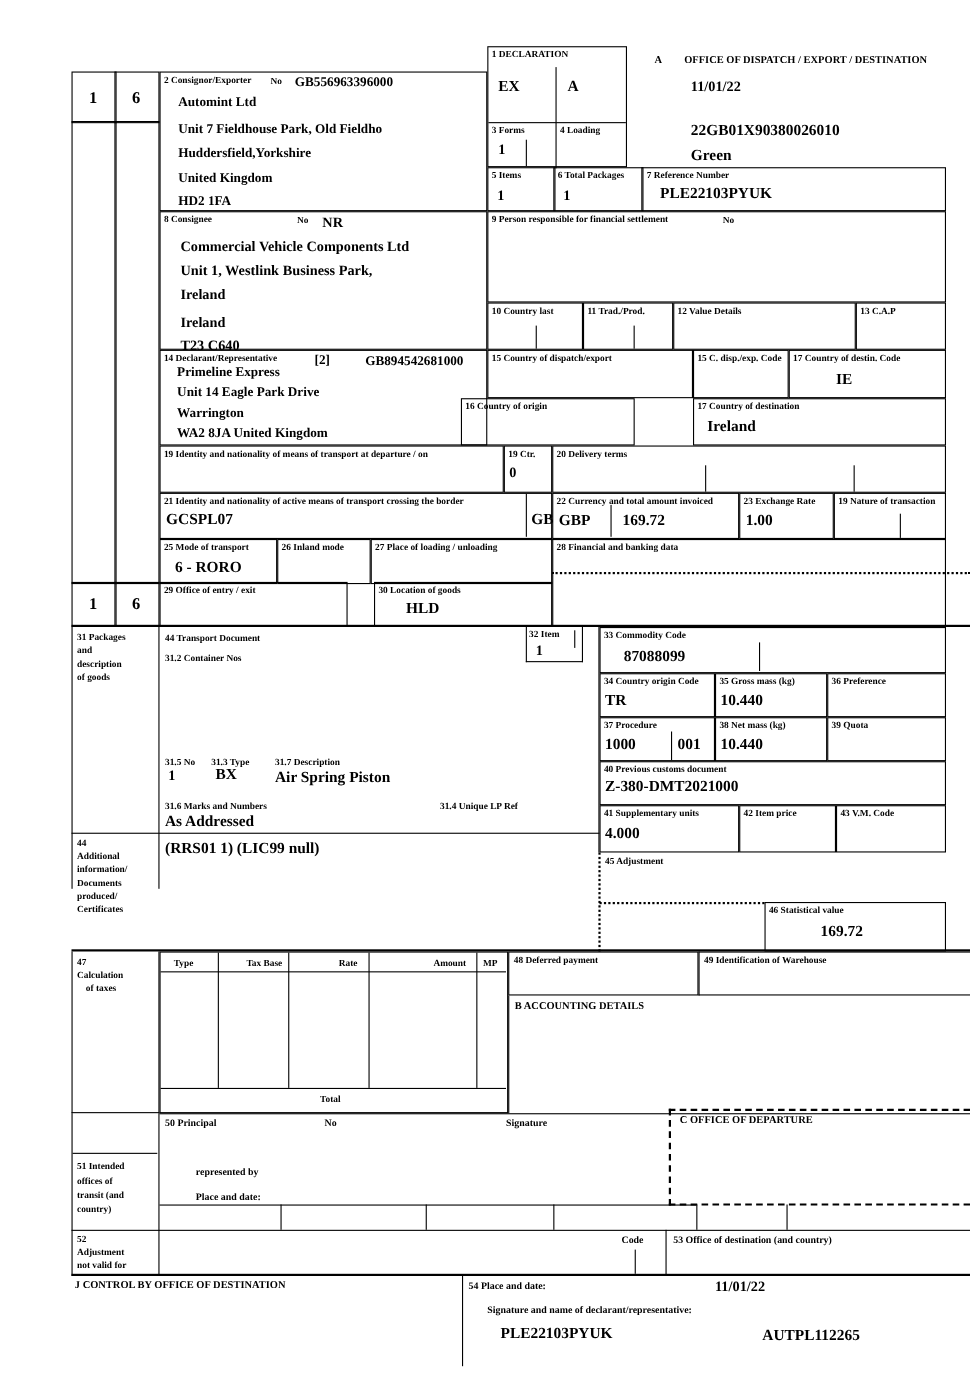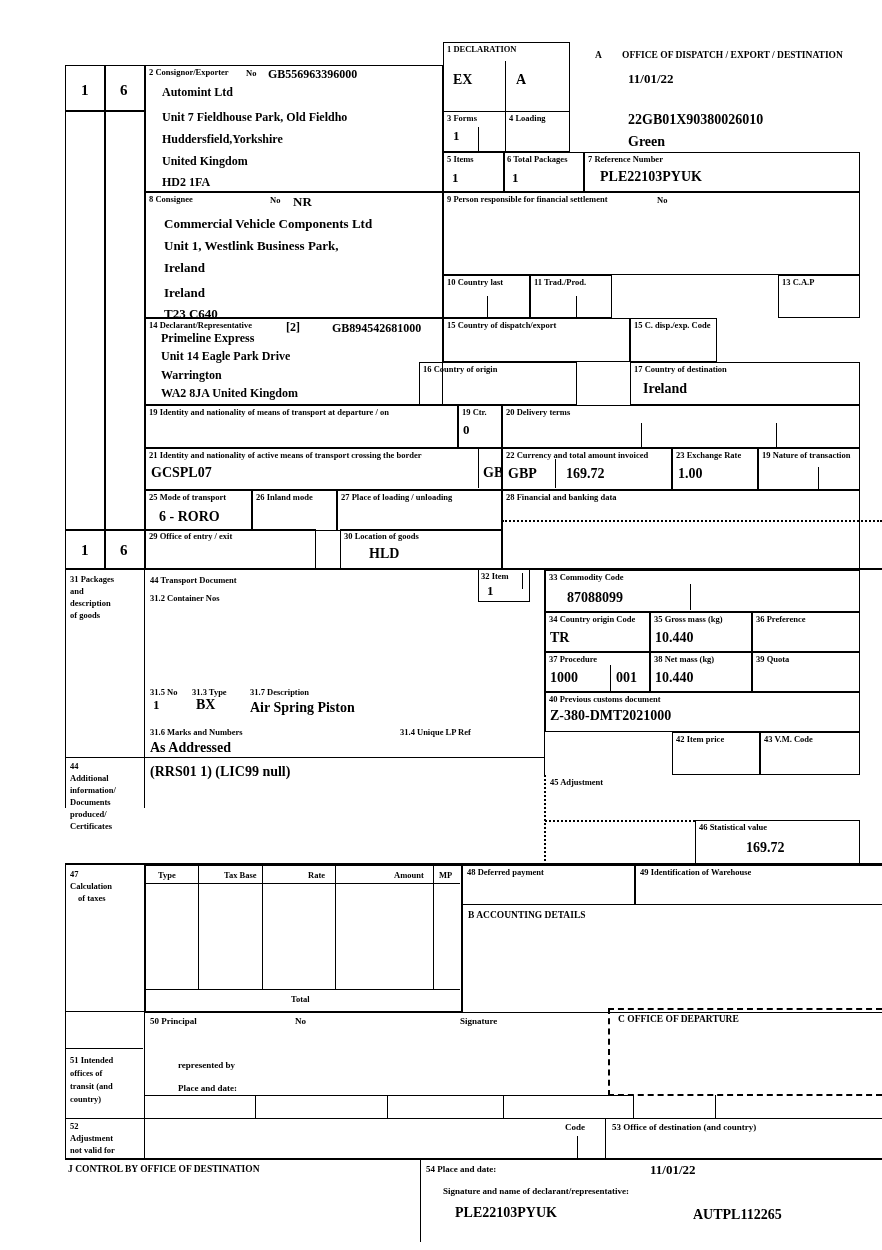--- a/index.html
+++ b/index.html
@@ -98,39 +98,46 @@
   </div>
 
   <div class="b" style="left:443px;top:275px;width:87px;height:43px">
     <span class="lbl" style="left:3px;top:2px">10 Country last</span>
     <div class="vl" style="left:43px;top:20px;height:21px"></div>
   </div>
   <div class="b" style="left:530px;top:275px;width:82px;height:43px">
     <span class="lbl" style="left:3px;top:2px">11 Trad./Prod.</span>
     <div class="vl" style="left:45px;top:20px;height:21px"></div>
   </div>
+  <div class="b" style="left:612px;top:275px;width:166px;height:43px">
+    <span class="lbl" style="left:3px;top:2px">12 Value Details</span>
+  </div>
   <div class="b" style="left:778px;top:275px;width:82px;height:43px">
     <span class="lbl" style="left:3px;top:2px">13 C.A.P</span>
   </div>
 
   <div class="b" style="left:145px;top:318px;width:298px;height:87px">
     <span class="lbl" style="left:3px;top:2px">14 Declarant/Representative</span>
     <span class="v v12" style="left:140px;top:2px">[2]</span>
     <span class="v v12" style="left:186px;top:3px">GB894542681000</span>
     <span class="v v12" style="left:15px;top:13px">Primeline Express</span>
     <span class="v v12" style="left:15px;top:31px">Unit 14 Eagle Park Drive</span>
     <span class="v v12" style="left:15px;top:50px">Warrington</span>
     <span class="v v12" style="left:15px;top:68px">WA2 8JA United Kingdom</span>
   </div>
 
   <div class="b" style="left:443px;top:318px;width:187px;height:44px">
     <span class="lbl" style="left:3px;top:2px">15 Country of dispatch/export</span>
   </div>
   <div class="b" style="left:630px;top:318px;width:87px;height:44px">
     <span class="lbl" style="left:3px;top:2px">15 C. disp./exp. Code</span>
+  </div>
+  <div class="b" style="left:717px;top:318px;width:143px;height:44px">
+    <span class="lbl" style="left:3px;top:2px">17 Country of destin. Code</span>
+    <span class="v v14" style="left:42px;top:20px">IE</span>
   </div>
   <div class="b" style="left:419px;top:362px;width:158px;height:43px">
     <span class="lbl" style="left:3px;top:2px">16 Country of origin</span>
   </div>
   <div class="b" style="left:630px;top:362px;width:230px;height:43px">
     <span class="lbl" style="left:3px;top:2px">17 Country of destination</span>
     <span class="v v14" style="left:12px;top:19px">Ireland</span>
   </div>
 
   <div class="b" style="left:145px;top:405px;width:313px;height:43px">
@@ -240,20 +247,24 @@
   <div class="b" style="left:650px;top:652px;width:102px;height:40px">
     <span class="lbl" style="left:3px;top:2px">38 Net mass (kg)</span>
     <span class="v v14" style="left:4px;top:18px">10.440</span>
   </div>
   <div class="b" style="left:752px;top:652px;width:108px;height:40px">
     <span class="lbl" style="left:3px;top:2px">39 Quota</span>
   </div>
   <div class="b" style="left:545px;top:692px;width:315px;height:40px">
     <span class="lbl" style="left:3px;top:2px">40 Previous customs document</span>
     <span class="v v14" style="left:4px;top:16px">Z-380-DMT2021000</span>
+  </div>
+  <div class="b" style="left:545px;top:732px;width:127px;height:43px">
+    <span class="lbl" style="left:3px;top:2px">41 Supplementary units</span>
+    <span class="v v14" style="left:4px;top:19px">4.000</span>
   </div>
   <div class="b" style="left:672px;top:732px;width:88px;height:43px">
     <span class="lbl" style="left:3px;top:2px">42 Item price</span>
   </div>
   <div class="b" style="left:760px;top:732px;width:100px;height:43px">
     <span class="lbl" style="left:3px;top:2px">43 V.M. Code</span>
   </div>
 
   <span class="lbl" style="left:550px;top:778px">45 Adjustment</span>
   <div class="dotv" style="left:544px;top:775px;height:90px"></div>

